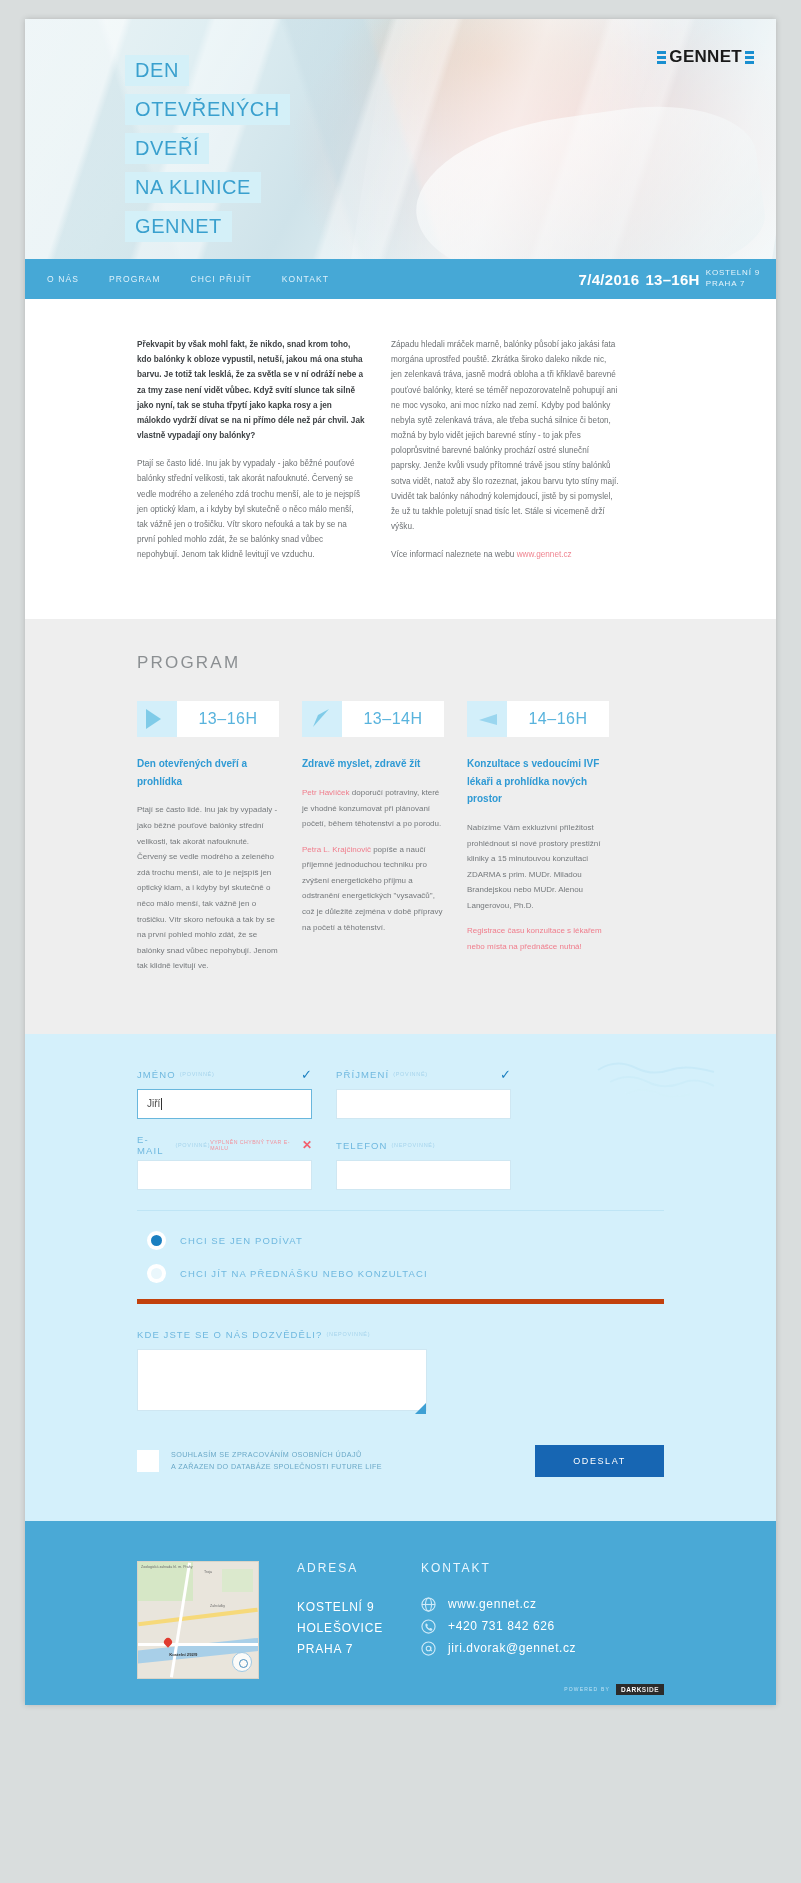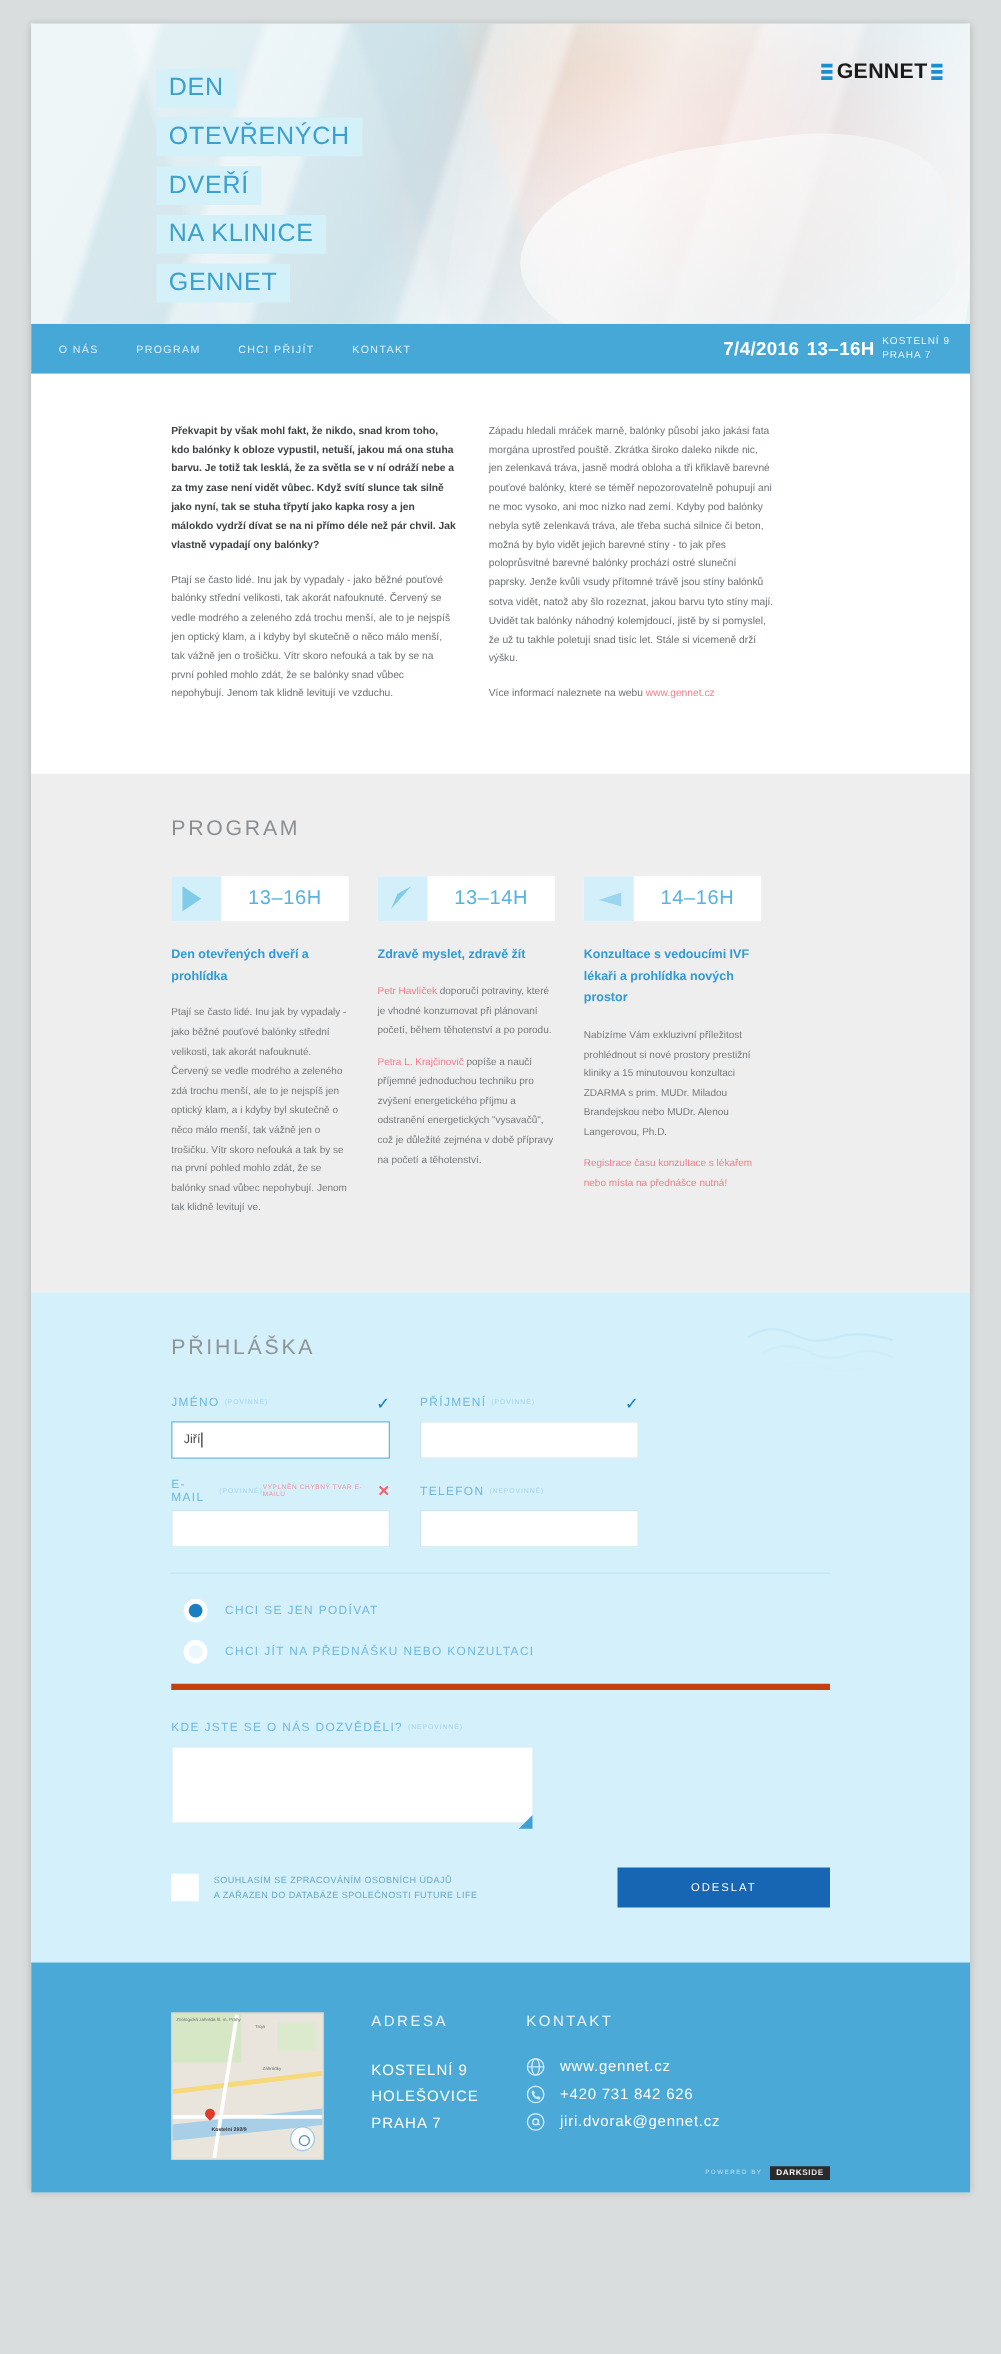--- a/index.html
+++ b/index.html
@@ -297,21 +297,21 @@
     width: 22px; height: 22px; background: #fff; flex: none; margin-right: 12px;
   }
   .consent {
     color: #6aa8c7; font-size: 7.2px; line-height: 1.7; letter-spacing: .4px;
   }
   .btn {
     margin-left: auto;
     background: #1766b3;
     color: #fff;
     border: none;
-    width: 170px; height: 32px;
+    width: 129px; height: 32px;
     font-size: 9px; letter-spacing: 1.6px;
     font-family: "Liberation Sans", sans-serif;
     cursor: pointer;
   }
 
   
   .footer {
     background: #4aa9d6;
     padding: 40px 112px 26px 112px;
     display: flex;
@@ -475,21 +475,20 @@
     </div>
   </div>
 
   <div class="formsec">
     <svg class="waves" width="120" height="48" viewBox="0 0 120 48">
       <path d="M2 14 q18 -12 38 -2 q16 8 34 2 q16 -6 44 2" stroke="#bfe6f6" stroke-width="2" fill="none"></path>
       <path d="M14 26 q18 -10 38 0 q16 8 34 1 q14 -6 32 3" stroke="#c9ebf8" stroke-width="2" fill="none"></path>
       <path d="M30 38 q16 -8 34 0 q14 6 30 0" stroke="#d3f0fa" stroke-width="2" fill="none"></path>
     </svg>
 
-    <h2 class="sec-title">PŘIHLÁŠKA</h2>
 
     <div class="frow">
       <div class="fld">
         <div class="lbl-row">
           <span class="lbl">JMÉNO</span>
           <span class="opt">(POVINNÉ)</span>
           <span class="tick">✓</span>
         </div>
         <div class="valbox">
               <span>Jiří</span>

